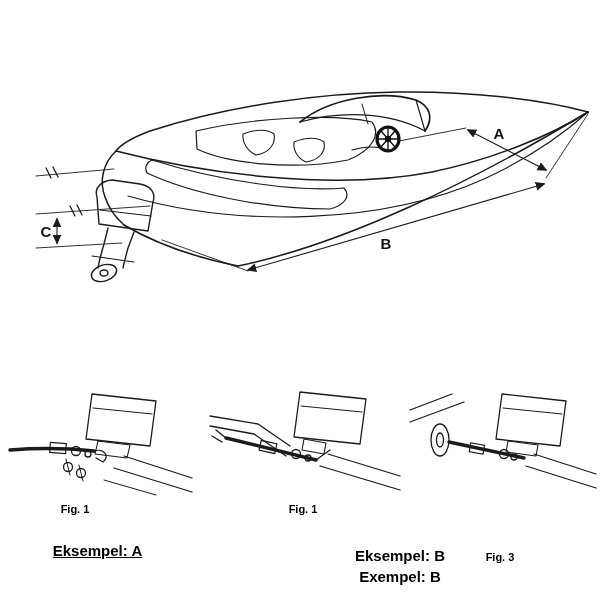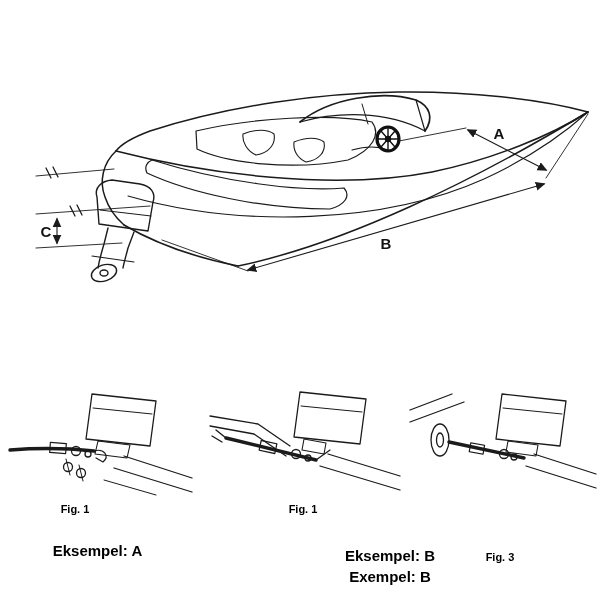--- a/index.html
+++ b/index.html
@@ -143,21 +143,21 @@
       <rect x="62" y="56" width="14" height="9" transform="rotate(10 69 60)" stroke-width="1.2"></rect>
       <circle cx="96" cy="66" r="4.5"></circle>
       <circle cx="106" cy="69" r="3"></circle>
     </g>
   </svg>
 
   <div class="fig-caption" style="left:30px;top:503px;">Fig. 1</div>
   <div class="fig-caption" style="left:258px;top:503px;">Fig. 1</div>
   <div class="fig-caption" style="left:455px;top:503px;margin-top:48px;">Fig. 3</div>
 
-  <div class="example-block" style="left:15px;top:540px;width:165px;">
+  <div class="example-block" style="left:15px;top:540px;width:165px;text-decoration:underline;">
     <div>Eksempel: A</div>
   </div>
-  <div class="example-block" style="left:290px;top:545px;width:200px;">
+  <div class="example-block" style="left:300px;top:545px;width:200px;">
     <div>Eksempel: B</div>
     <div>Exempel: B</div>
   </div>
 
 </div>
 
 </body></html>

